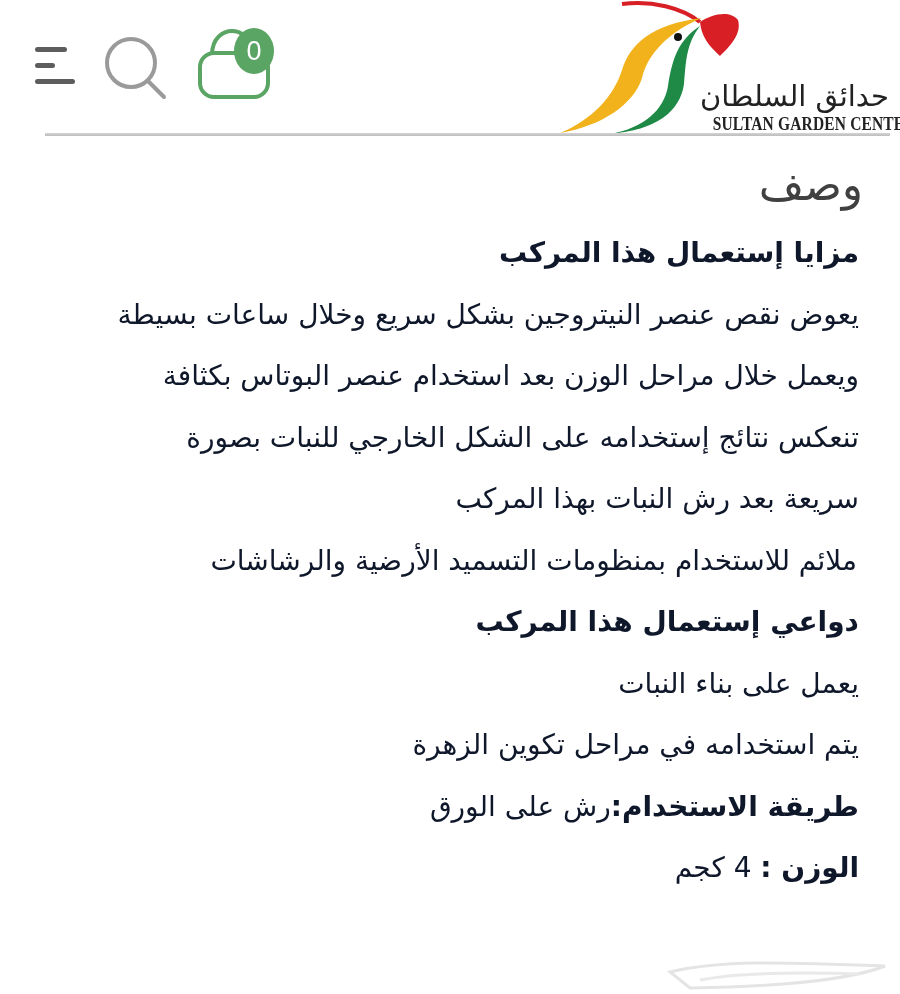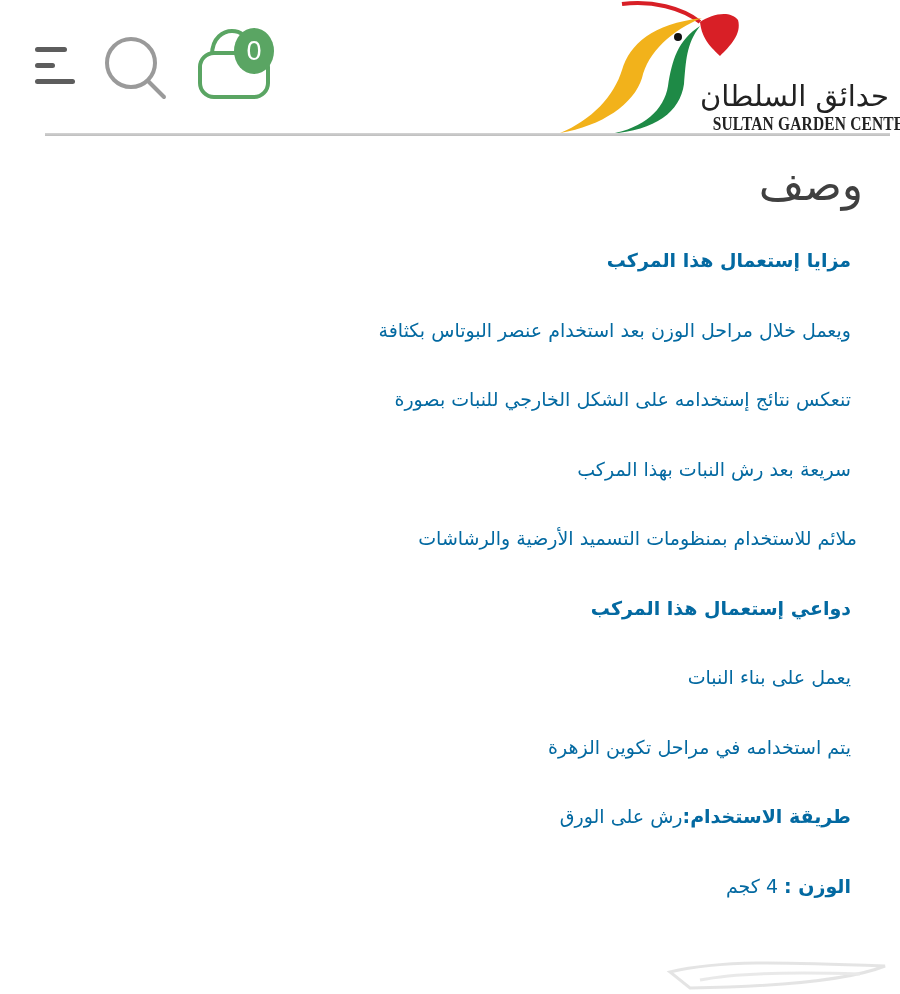--- a/index.html
+++ b/index.html
@@ -28,21 +28,21 @@
   .logo-ar { position:absolute; left:684px; top:80px; width:205px; text-align:right;
              font-family:"DejaVu Serif", serif; font-size:29px; color:#222; direction:rtl;
              line-height:32px; letter-spacing:1px; }
   .logo-en { position:absolute; left:684px; top:114px; width:205px; text-align:right;
              font-family:"Liberation Serif", serif; font-weight:bold; font-size:18px;
              color:#222; transform:scaleX(0.86); transform-origin:right; letter-spacing:0.2px;
              line-height:20px; white-space:nowrap; }
 
   .content { position:absolute; right:37px; top:150px; width:830px; direction:rtl; text-align:right; }
   .desc-title { font-size:44px; line-height:70px; margin:0; font-weight:normal; color:#404040; }
-  .line { font-size:19px; line-height:57.5px; margin:12px; white-space:nowrap; color:#0369a1; }
+  .line { font-size:28px; line-height:57.5px; margin:4px; white-space:nowrap; color:#0f172a; }
   .line.bold { font-weight:bold; }
   .label-bold { font-weight:bold; }
 
   .watermark { position:absolute; left:660px; top:942px; width:235px; height:52px; opacity:0.55; }
 </style>
 </head>
 <body>
 
 <div class="header">
   <div class="menu-btn">
@@ -77,20 +77,21 @@
     <div class="logo-ar" style="left:132px; top:80px;">حدائق السلطان</div>
     <div class="logo-en" style="left:132px; top:114px;">SULTAN GARDEN CENTER</div>
   </div>
 
   <div class="header-line"></div>
 </div>
 
 <div class="content">
   <h1 class="desc-title">وصف</h1>
   <p class="line bold">مزايا إستعمال هذا المركب</p>
+  <p class="line">يعوض نقص عنصر النيتروجين بشكل سريع وخلال ساعات بسيطة</p>
   <p class="line">ويعمل خلال مراحل الوزن بعد استخدام عنصر البوتاس بكثافة</p>
   <p class="line">تنعكس نتائج إستخدامه على الشكل الخارجي للنبات بصورة</p>
   <p class="line">سريعة بعد رش النبات بهذا المركب</p>
   <p class="line" style="padding-right:0;margin-right:6px;">ملائم للاستخدام بمنظومات التسميد الأرضية والرشاشات</p>
   <p class="line bold">دواعي إستعمال هذا المركب</p>
   <p class="line">يعمل على بناء النبات</p>
   <p class="line">يتم استخدامه في مراحل تكوين الزهرة</p>
   <p class="line">
     <span class="label-bold">طريقة الاستخدام:</span><span>رش على الورق</span>
   </p>

